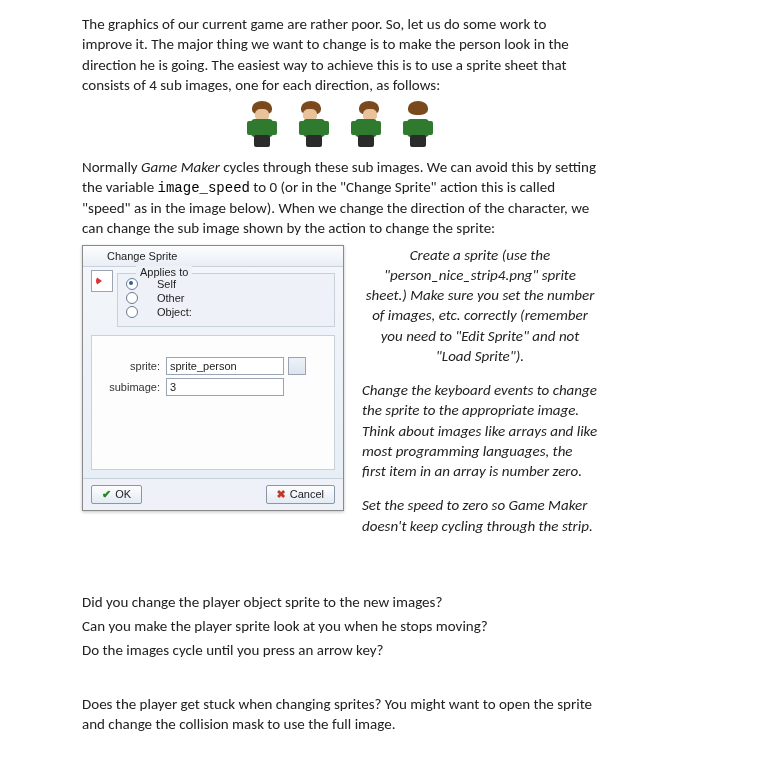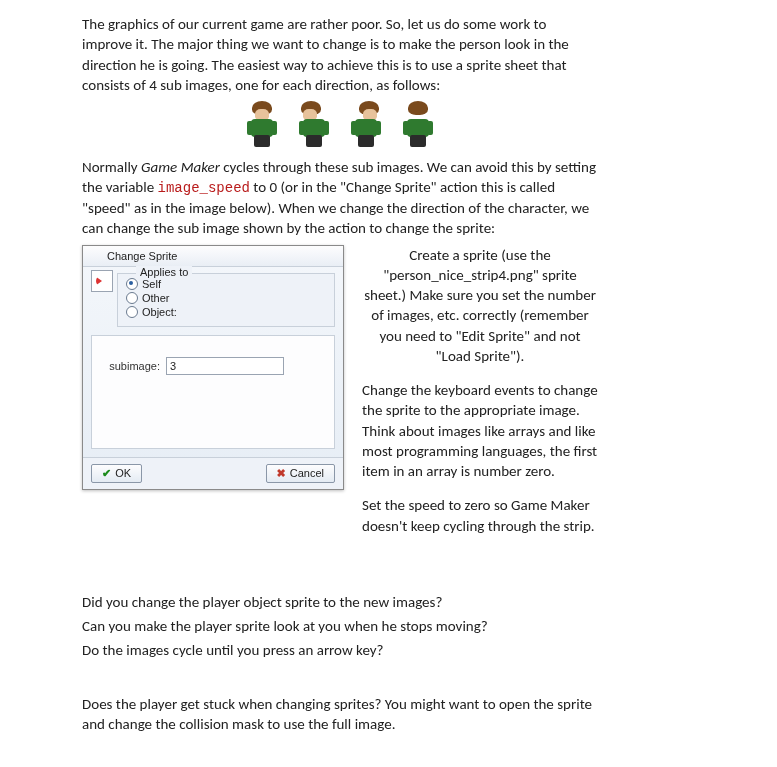--- a/index.html
+++ b/index.html
@@ -19,21 +19,21 @@
     box-sizing: border-box;
     width: 638px;
   }
   p {
     margin: 0 0 6px 0;
     line-height: 1.35;
   }
   .italic { font-style: italic; }
   .code {
     font-family: "Courier New", monospace;
-    color: #b91c1c;
+    color: #000000;
     font-size: 14px;
   }
   
   .sprites {
     display: flex;
     justify-content: center;
     gap: 18px;
     margin: 6px 0 10px 0;
   }
   .char {
@@ -85,21 +85,21 @@
     margin:6px 8px 4px 34px;
     border:1px solid #c8d0da;
     padding:2px 8px 6px 8px;
     position:relative;
     background:#eef2f8;
   }
   .grp-legend {
     position:absolute; top:-8px; left:18px;
     background:#eef2f8; padding:0 4px; font-size:11px;
   }
-  .radio-row { display:flex; align-items:center; gap:4px; margin:2px 0; }
+  .radio-row { display:flex; align-items:center; gap:19px; margin:2px 0; }
   .radio {
     width:10px;height:10px;border:1px solid #6b7b90;border-radius:50%;
     display:inline-block;position:relative;background:#fff;
   }
   .radio.sel::after{
     content:"";position:absolute;top:2px;left:2px;width:4px;height:4px;
     background:#2b5fa0;border-radius:50%;
   }
   .iconbox{
     position:absolute; top:24px; left:8px; width:20px;height:20px;
@@ -132,21 +132,21 @@
     padding:6px 8px;background:#eef2f8;border-top:1px solid #c8d0da;
   }
   .btn{
     border:1px solid #8a97a8;background:linear-gradient(#fdfdfe,#e4ebf3);
     padding:2px 10px;font-size:11px;display:flex;align-items:center;gap:4px;
     border-radius:2px;
   }
   .chk{color:#1a8a1a;font-weight:bold;}
   .xx{color:#c0392b;font-weight:bold;}
   .side-paras{flex:1;}
-  .side-paras p{margin:0 0 14px 0;}
+  .side-paras p{margin:0 0 14px 0;font-style:italic;}
   .center{text-align:center;}
   .qs{margin-top:42px;}
   .qs p{margin:4px 0 2px 0;}
   .final{margin-top:33px;}
 </style>
 </head>
 <body>
 
 <div class="page">
 
@@ -206,20 +206,25 @@
           <span class="radio"></span>
           <span>Other</span>
         </div>
         <div class="radio-row">
           <span class="radio"></span>
           <span>Object:</span>
         </div>
       </div>
       <div class="form-area">
         <div class="frow">
+          <div class="flabel">sprite:</div>
+          <div class="finput">sprite_person</div>
+          <div class="pick"></div>
+        </div>
+        <div class="frow">
           <div class="flabel">subimage:</div>
           <div class="finput">3</div>
         </div>
       </div>
       <div class="btnrow">
         <div class="btn">
           <span class="chk">✔</span>
           <span>OK</span>
         </div>
         <div class="btn">

